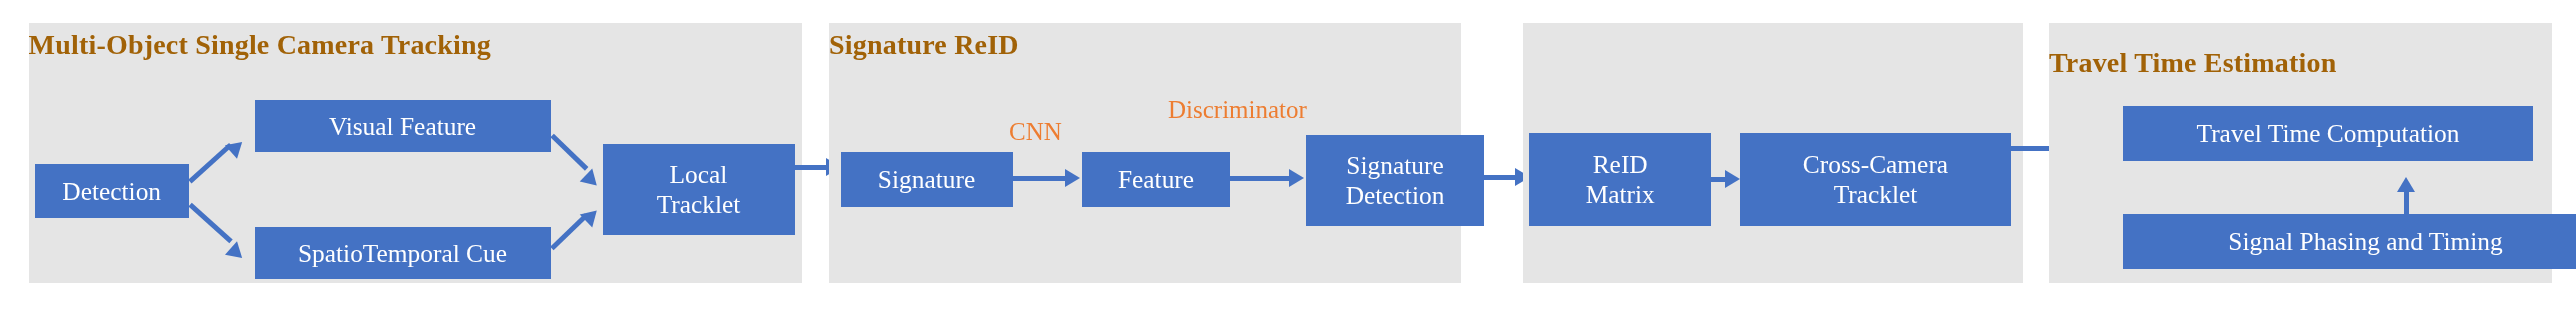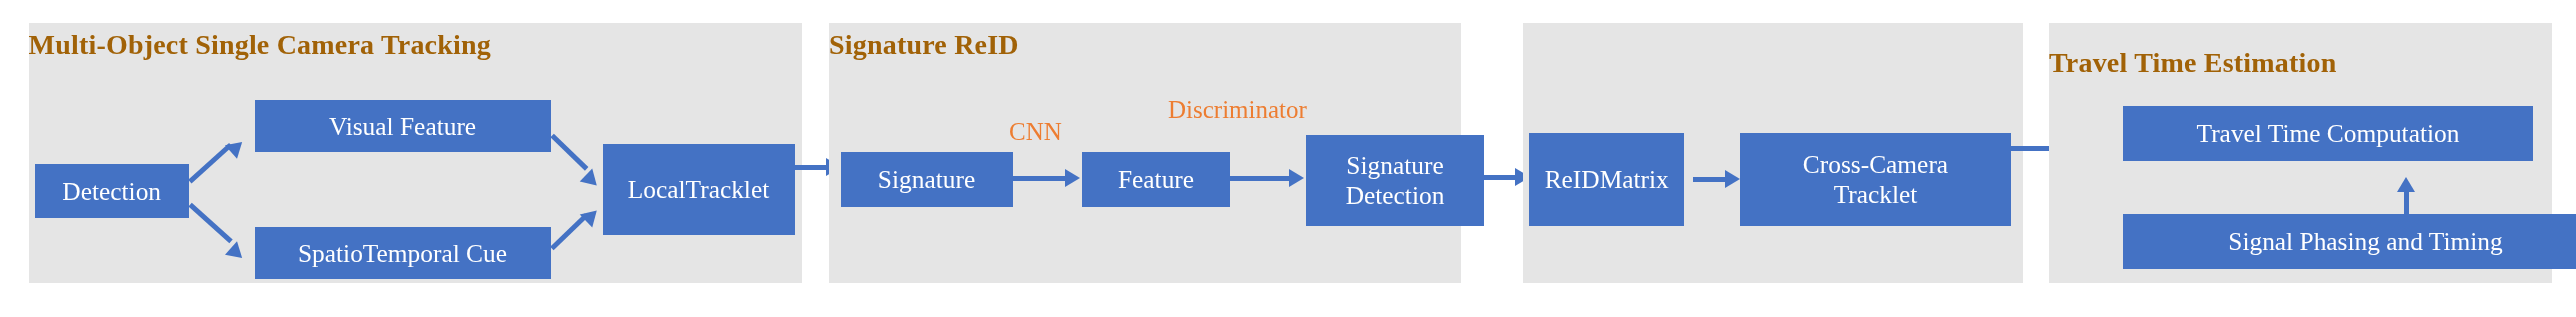--- a/index.html
+++ b/index.html
@@ -35,21 +35,21 @@
 
 <div class="panel" style="left:28.5px;top:23px;width:773px;height:260px;">
   <div class="panel-title" style="top:6.2px;">Multi-Object Single Camera Tracking</div>
 
   <div class="node" style="left:6.2px;top:141px;width:154px;height:54px;">Detection</div>
 
   <div class="node" style="left:226px;top:77px;width:296px;height:52px;">Visual Feature</div>
 
   <div class="node" style="left:226px;top:204px;width:296px;height:52px;">SpatioTemporal Cue</div>
 
-  <div class="node two-line" style="left:574px;top:121px;width:192px;height:91px;">
+  <div class="node two-line" style="left:574px;top:121px;width:192px;height:91px;flex-direction:column;">
     <span>Local</span>
     <span>Tracklet</span>
   </div>
 
   <div class="diag" style="left:161px;top:156px;width:55px;transform:rotate(-42deg);"></div>
   <div class="diag-head" style="left:202px;top:120px;transform:rotate(-42deg);"></div>
 
   <div class="diag" style="left:161px;top:179px;width:55px;transform:rotate(42deg);"></div>
   <div class="diag-head" style="left:202px;top:216px;transform:rotate(42deg);"></div>
 
@@ -84,21 +84,21 @@
 
   <div class="hline" style="left:401px;top:153px;width:61px;"></div>
   <div class="arrow-r" style="left:460px;top:146px;"></div>
 </div>
 
 <div class="hline" style="left:1484px;top:175px;width:33px;"></div>
 <div class="arrow-r" style="left:1515px;top:168px;"></div>
 
 <div class="panel" style="left:1523px;top:23px;width:500px;height:260px;">
 
-  <div class="node two-line" style="left:6.2px;top:110px;width:155px;height:93px;flex-direction:row;">
+  <div class="node two-line" style="left:6.2px;top:110px;width:182px;height:93px;flex-direction:column;">
     <span>ReID</span>
     <span>Matrix</span>
   </div>
 
   <div class="node two-line" style="left:217px;top:110px;width:271px;height:93px;flex-direction:column;">
     <span>Cross-Camera</span>
     <span>Tracklet</span>
   </div>
 
   <div class="hline" style="left:170px;top:154px;width:35px;"></div>

